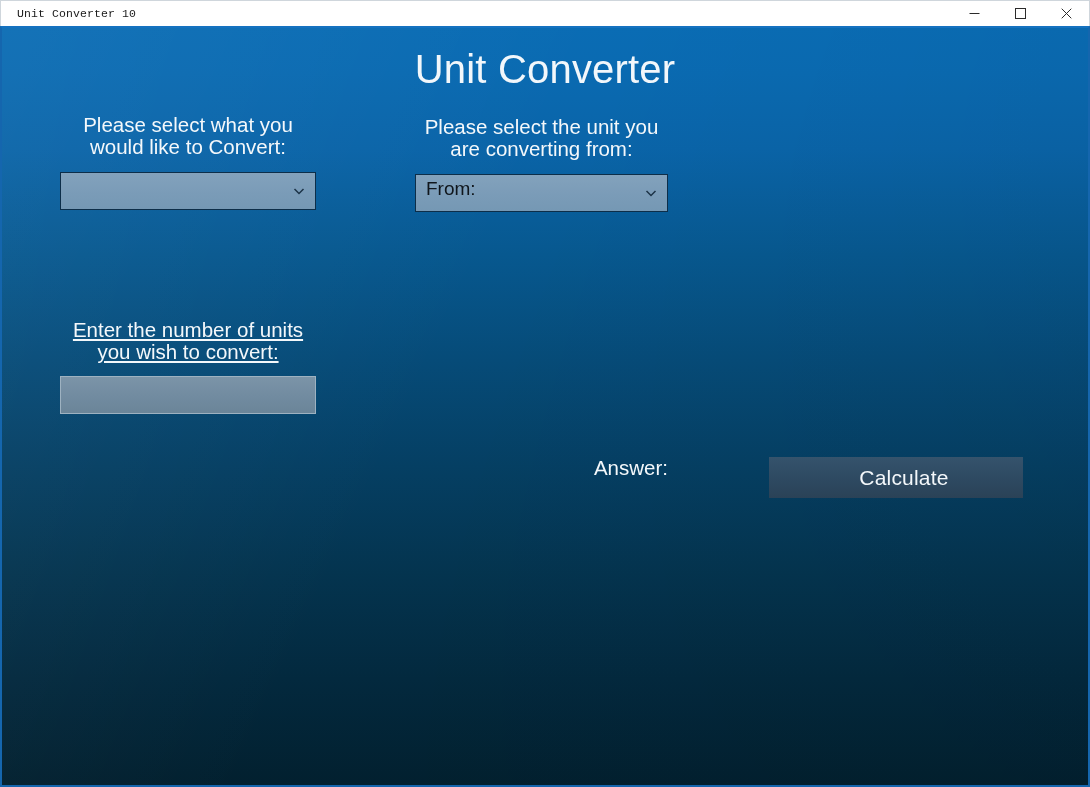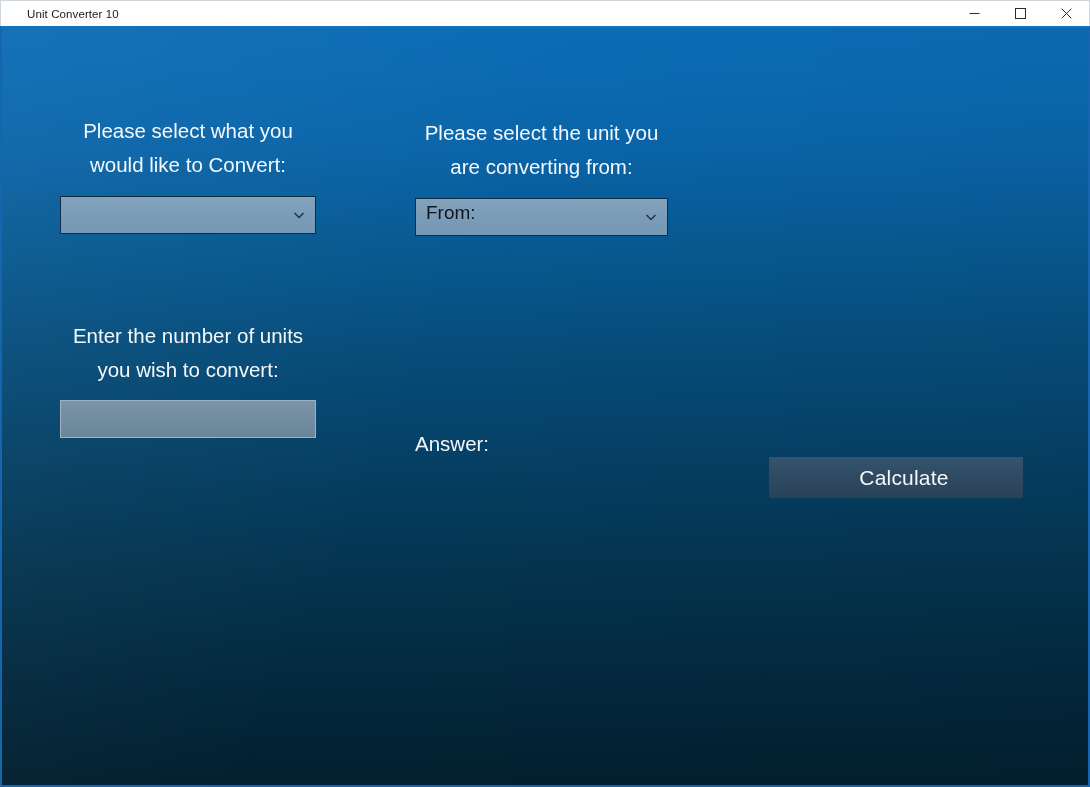--- a/index.html
+++ b/index.html
@@ -33,24 +33,25 @@
     border-top: 1px solid #cfd6dc;
     border-left: 1px solid #cfd6dc;
     border-right: 1px solid #cfd6dc;
     box-sizing: border-box;
     display: flex;
     align-items: center;
   }
   .titlebar-text {
     font-size: 11.5px;
     color: #1a1a1a;
-    padding-left: 26px;
+    padding-left: 16px;
     letter-spacing: 0.1px;
     white-space: nowrap;
     flex: 0 0 auto;
+    font-family: Liberation Mono, monospace;
   }
   .titlebar-spacer { flex: 1 1 auto; }
   .winbtns {
     display: flex;
     height: 26px;
     flex: 0 0 auto;
   }
   .winbtn {
     width: 46px;
     height: 25px;
@@ -112,21 +113,21 @@
   }
   .col-1 { left: 58px;  top: 86px; width: 256px; }
   .col-2 { left: 413px; top: 88px; width: 253px; }
   .col-3 { left: 766px; top: 86px; width: 254px; }
 
   .prompt {
     text-align: center;
     font-size: 20.5px;
     font-weight: 400;
     color: #f4f8fb;
-    line-height: 34px;
+    line-height: 22px;
     margin: 0 0 14px 0;
   }
 
   .dropdown {
     position: relative;
     height: 38px;
     box-sizing: border-box;
     background: linear-gradient(180deg, #83a2bc 0%, #7b9cb8 50%, #7598b4 100%);
     border: 1px solid #0d2e49;
     display: flex;
@@ -152,41 +153,41 @@
   .chevron svg { display: block; }
 
   
   .lower-1 {
     position: absolute;
     left: 58px;
     top: 291px;
     width: 256px;
     z-index: 2;
   }
-  .lower-1 .prompt { margin-bottom: 13px; }
+  .lower-1 .prompt { margin-bottom: 13px; text-decoration: underline; }
 
   .textinput {
     height: 38px;
     box-sizing: border-box;
     background: linear-gradient(180deg, #7b94a8 0%, #718ba0 55%, #6b8598 100%);
     border: 1px solid #9eb2c1;
     padding: 0 8px;
     display: flex;
     align-items: center;
     font-size: 18px;
     color: #11181f;
     cursor: text;
   }
 
   .answer-label {
     position: absolute;
     left: 413px;
-    top: 404px;
+    top: 428px;
     width: 253px;
-    text-align: left;
+    text-align: right;
     font-size: 20.5px;
     color: #f4f8fb;
     z-index: 2;
   }
 
   .calc-button {
     position: absolute;
     left: 767px;
     top: 429px;
     width: 254px;
@@ -230,20 +231,21 @@
         <svg width="11" height="11" viewBox="0 0 11 11" aria-hidden="true">
           <line x1="0.7" y1="0.7" x2="10.3" y2="10.3" stroke="#2b2b2b" stroke-width="1"></line>
           <line x1="10.3" y1="0.7" x2="0.7" y2="10.3" stroke="#2b2b2b" stroke-width="1"></line>
         </svg>
       </div>
     </div>
   </div>
 
   <div class="app">
 
+    <div class="app-title">Unit Converter</div>
 
     <div class="col col-1">
       <div class="prompt">Please select what you would like to Convert:</div>
       <div class="dropdown">
         <span class="dd-label"></span>
         <span class="chevron">
           <svg width="14" height="14" viewBox="0 0 14 14" aria-hidden="true">
             <polyline points="2.5,5 7,9.5 11.5,5" fill="none" stroke="#1c3347" stroke-width="1.5"></polyline>
           </svg>
         </span>

